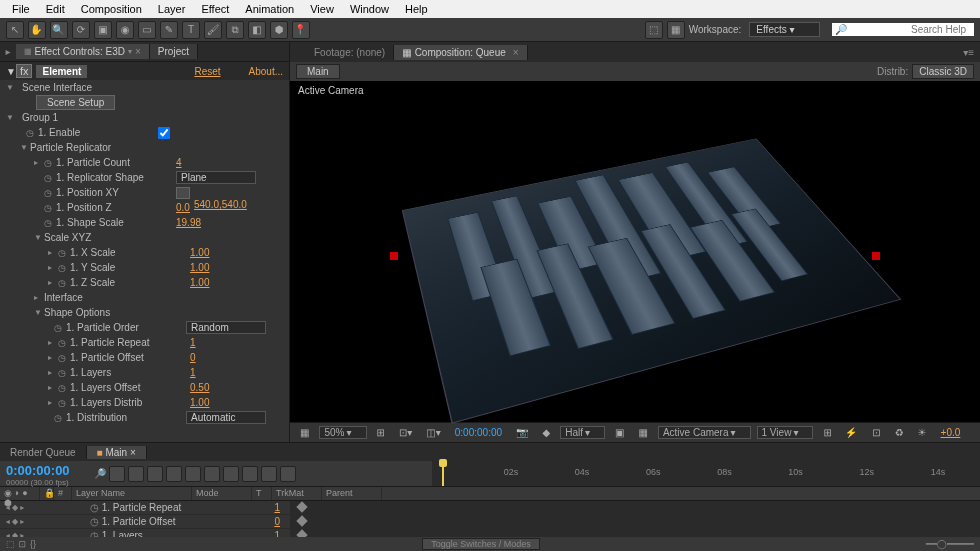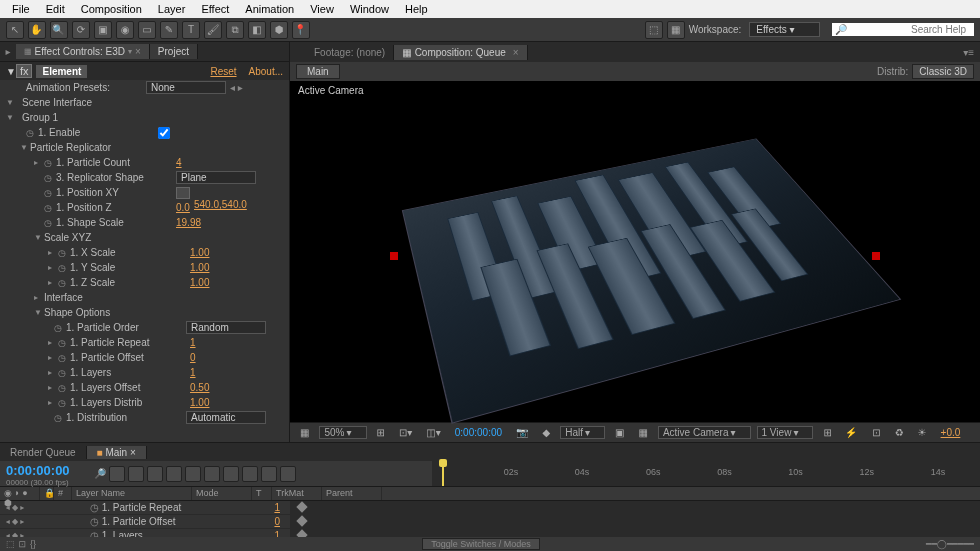--- a/index.html
+++ b/index.html
@@ -19,21 +19,21 @@
 .panel-tabs { display:flex; background:#2a2a2a; height:20px; align-items:center; border-bottom:1px solid #1a1a1a; }
 .panel-tab { padding:2px 8px; background:#3a3a3a; color:#ccc; border-right:1px solid #1a1a1a; font-size:10px; display:flex; align-items:center; gap:3px; }
 .panel-tab.active { background:#444; }
 .panel-tab .close { color:#888; }
 .panel-tab .menu-icon { color:#888; font-size:8px; }
 .breadcrumb { padding:2px 6px; font-size:10px; color:#aaa; }
 .effect-header { display:flex; align-items:center; padding:2px 6px; background:#2a2a2a; }
 .effect-header .fx { background:#555; padding:0 3px; font-size:11px; border:1px solid #777; }
 .effect-header .name { font-weight:bold; color:#fff; background:#555; padding:1px 6px; margin-left:4px; }
 .effect-header .reset { color:#e8a050; margin-left:auto; text-decoration:underline; cursor:pointer; }
-.effect-header .about { color:#e8a050; margin-left:12px; cursor:pointer; }
+.effect-header .about { color:#e8a050; margin-left:28px; cursor:pointer; }
 .prop-row { display:flex; align-items:center; padding:1px 6px; height:15px; }
 .prop-row .tw { color:#888; width:10px; font-size:8px; }
 .prop-row .indent { display:inline-block; }
 .prop-row .stopwatch { color:#888; font-size:9px; width:12px; }
 .prop-row .label { color:#bbb; flex:0 0 120px; }
 .prop-row .val { color:#e8a050; text-decoration:underline; cursor:pointer; }
 .prop-row .val-xy { color:#e8a050; text-decoration:underline;margin-top:24px; }
 .prop-row .select { background:#2a2a2a; border:1px solid #555; color:#ccc; padding:0 20px 0 4px; font-size:10px; min-width:80px; }
 .prop-row .checkbox { width:12px; height:12px; }
 .prop-row .btn { background:#4a4a4a; border:1px solid #666; padding:1px 10px; color:#ccc; font-size:10px; }
@@ -146,31 +146,29 @@
     </div>
     <div class="effect-header">
       <span class="tw">▼</span>
       <span class="fx">fx</span>
       <span class="name">Element</span>
       <span class="reset">Reset</span>
       <span class="about">About...</span>
     </div>
     <div class="props-scroll">
       <div class="prop-row">
-          <span class="indent" style="width:20px"></span>
-          <span class="label">Animation Presets:</span>
-          <div class="select">None</div>
-          <span class="nav-arrows">◂ ▸</span>
-        </div>
-      <div class="prop-row">
           <span class="tw">▼</span>
           <span class="indent" style="width:6px"></span>
           <span class="label">Scene Interface</span>
         </div>
       <div class="prop-row">
+          <span class="indent" style="width:30px"></span>
+          <button class="btn">Scene Setup</button>
+        </div>
+      <div class="prop-row">
           <span class="tw">▼</span>
           <span class="indent" style="width:6px"></span>
           <span class="label">Group 1</span>
         </div>
       <div class="prop-row">
           <span class="indent" style="width:20px"></span>
           <span class="stopwatch">◷</span>
           <span class="label">1. Enable</span>
           <input type="checkbox" class="checkbox" checked="" style="">
         </div>
@@ -182,21 +180,21 @@
       <div class="prop-row">
           <span class="indent" style="width:28px"></span>
           <span class="tw">▸</span>
           <span class="stopwatch">◷</span>
           <span class="label">1. Particle Count</span>
           <span class="val">4</span>
         </div>
       <div class="prop-row">
           <span class="indent" style="width:38px"></span>
           <span class="stopwatch">◷</span>
-          <span class="label">3. Replicator Shape</span>
+          <span class="label">1. Replicator Shape</span>
           <div class="select">Plane</div>
         </div>
       <div class="prop-row">
           <span class="indent" style="width:38px"></span>
           <span class="stopwatch">◷</span>
           <span class="label">1. Position XY</span>
           <span class="target"></span>
           <span class="val-xy">540.0,540.0</span>
         </div>
       <div class="prop-row">

